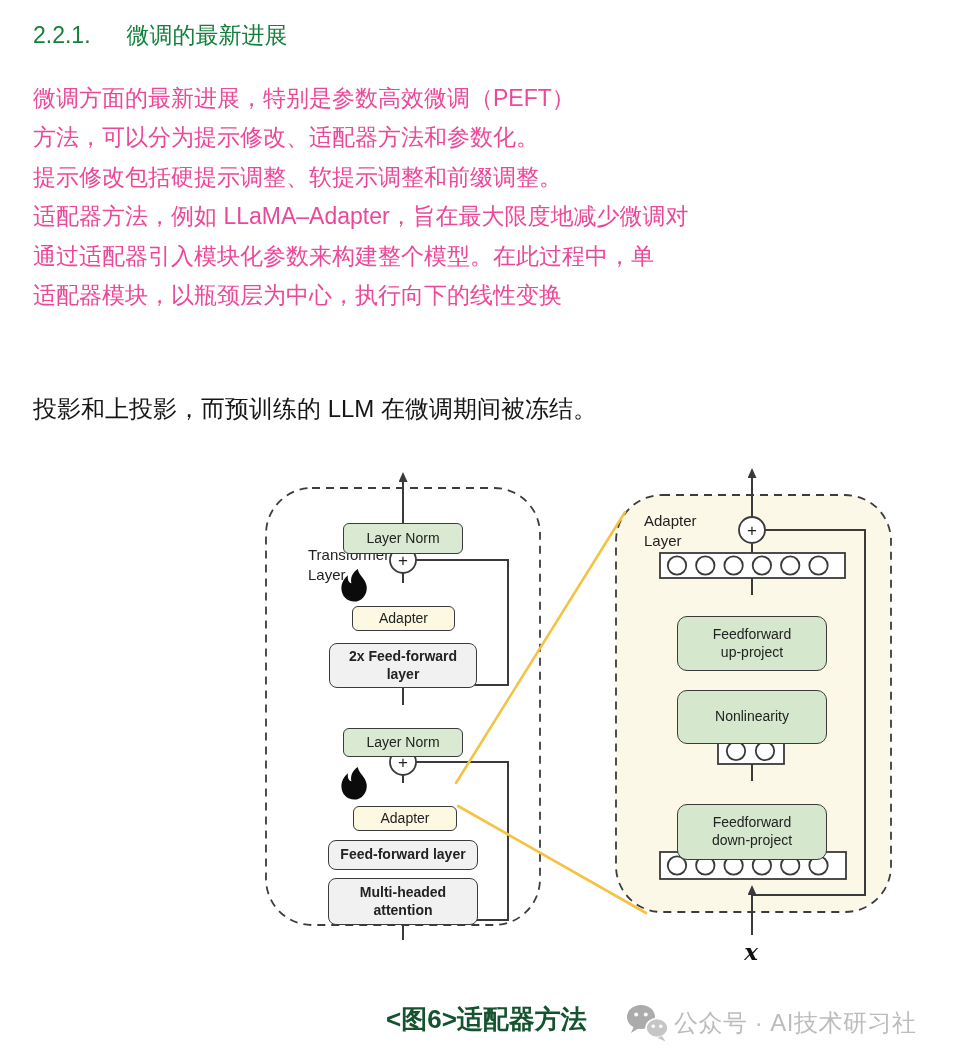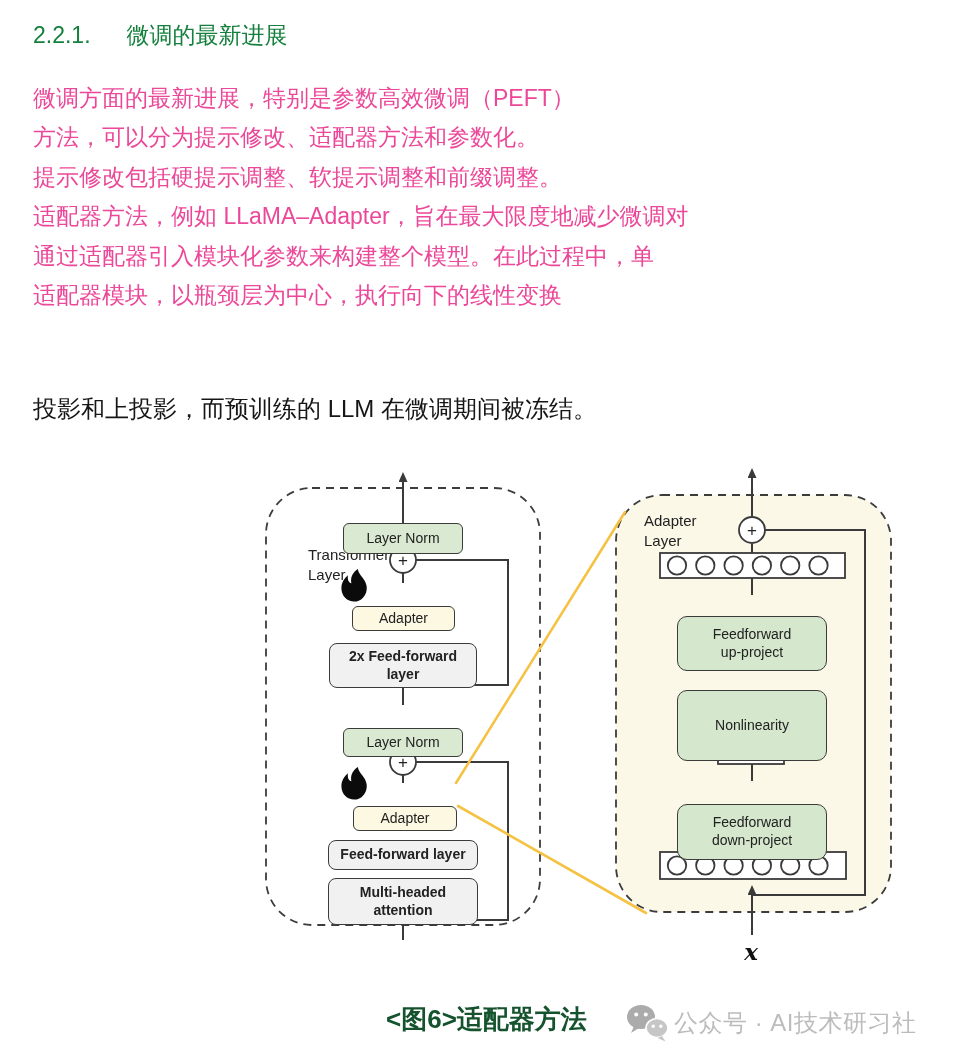--- a/index.html
+++ b/index.html
@@ -169,21 +169,21 @@
 
   <div class="panel-label" style="left:644px;top:511px;">
     <div>Adapter</div>
     <div>Layer</div>
   </div>
 
   <div class="nbox green2" style="left:677px;top:593px;width:150px;height:55px;">
     <span>Feedforward</span>
     <span>up-project</span>
   </div>
-  <div class="nbox green2" style="left:677px;top:667px;width:150px;height:71px;">
+  <div class="nbox green2" style="left:677px;top:667px;width:150px;height:54px;">
     <span>Nonlinearity</span>
   </div>
   <div class="nbox green2" style="left:677px;top:781px;width:150px;height:56px;">
     <span>Feedforward</span>
     <span>down-project</span>
   </div>
 
   <div class="figure-caption">&lt;图6&gt;适配器方法</div>
 
   <svg class="wechat" width="44" height="40" viewBox="0 0 44 40">

